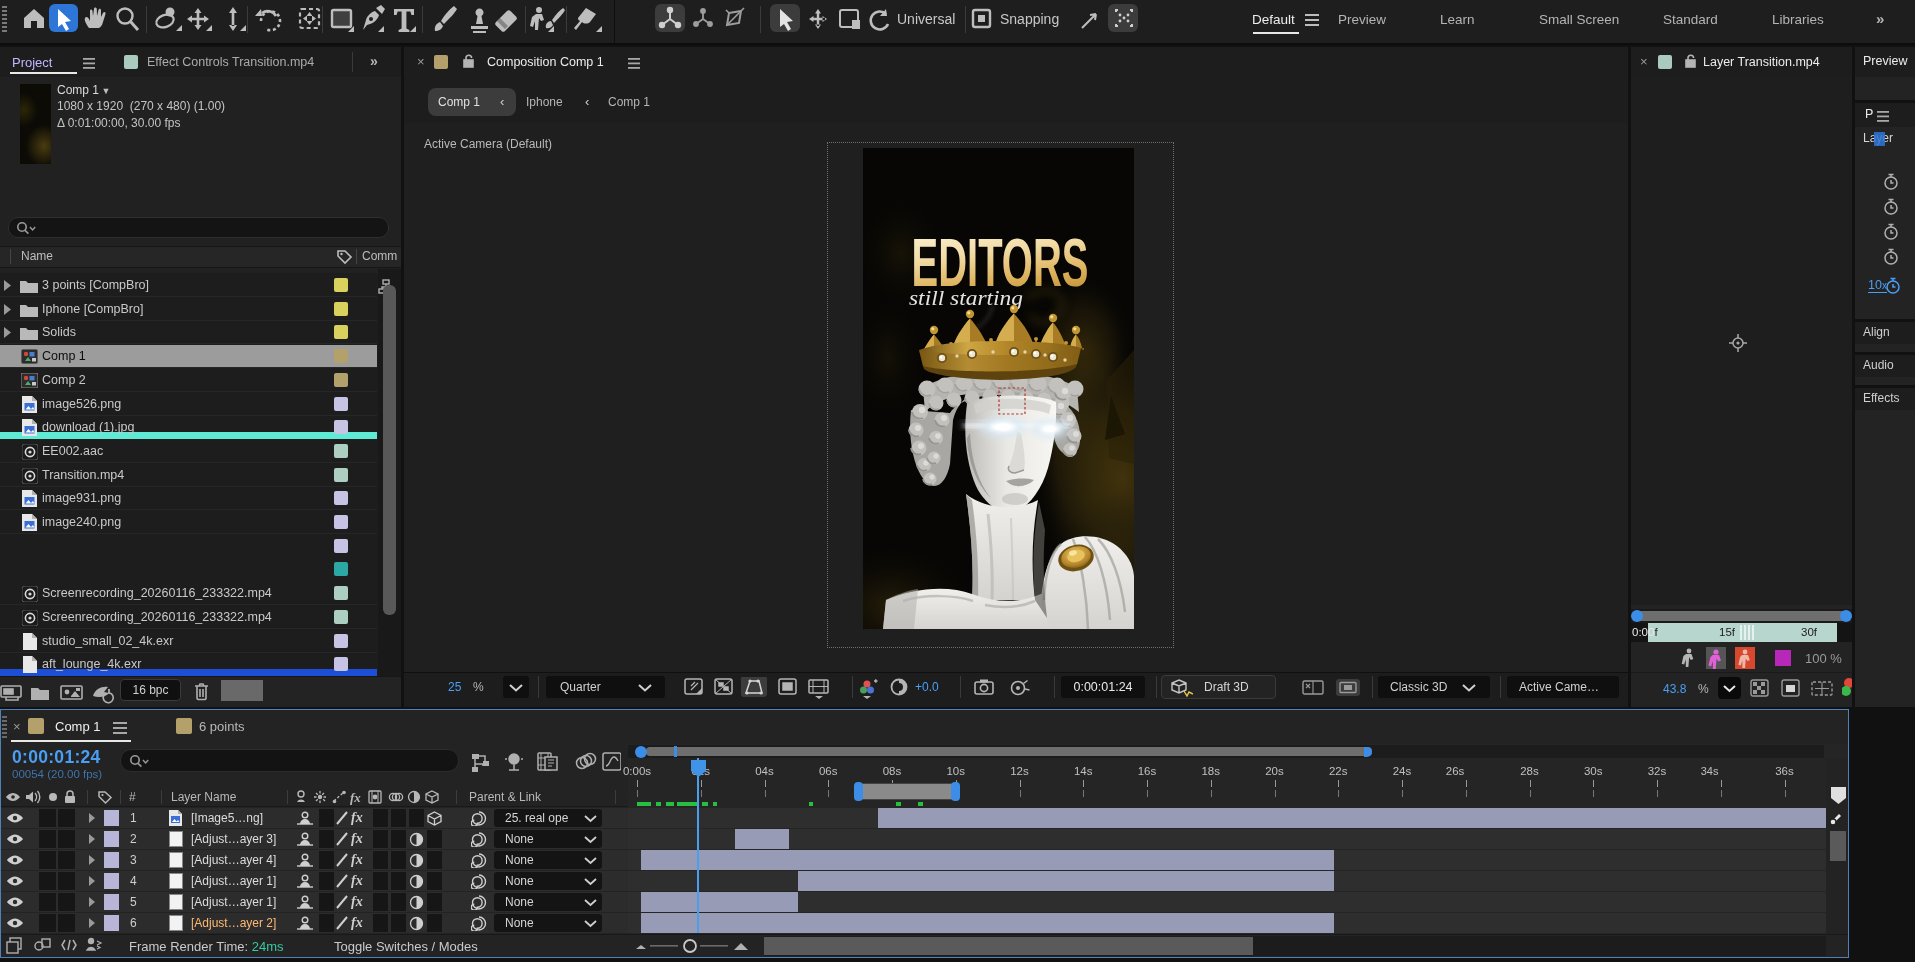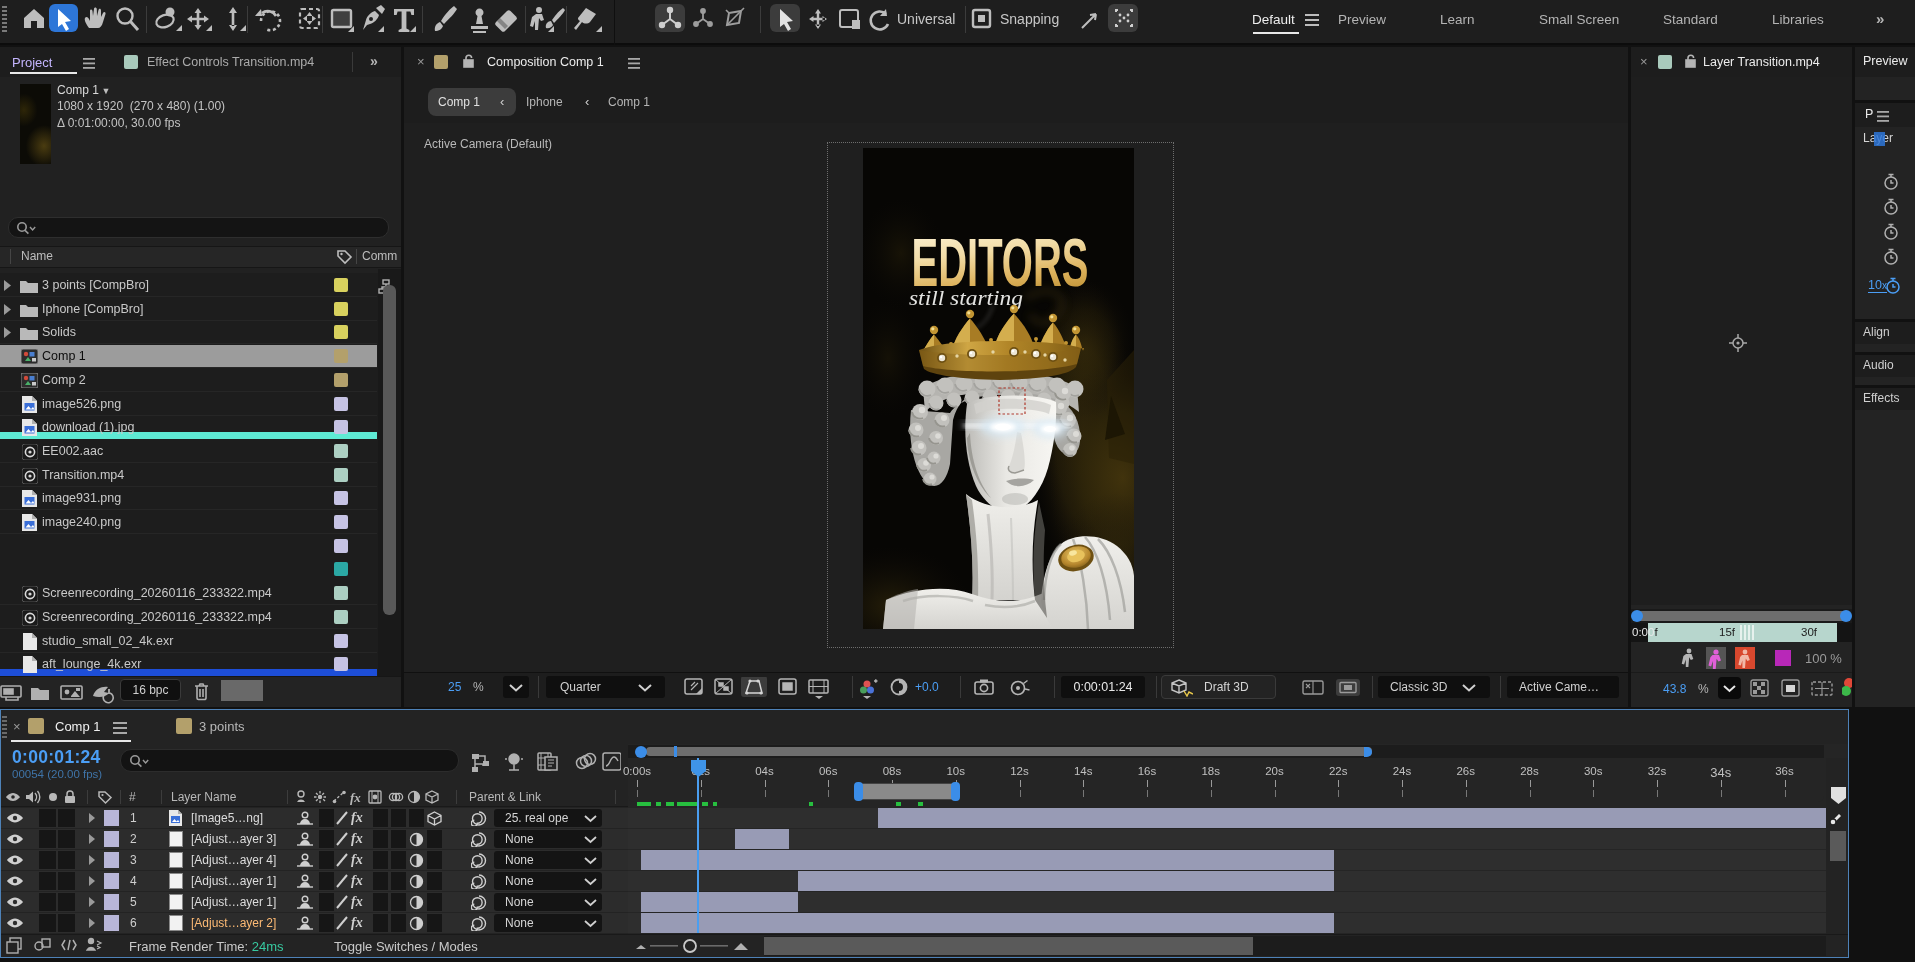--- a/index.html
+++ b/index.html
@@ -899,21 +899,21 @@
 <div class="abs txt" style="left:54px;top:9px;color:#f0f0f0;font-size:13px">Comp 1</div>
 <svg class="abs" style="left:112px;top:12px" width="16" height="13">
       <g fill="#a8a8a8">
         <rect y="0" width="14" height="2"></rect>
         <rect y="5" width="14" height="2"></rect>
         <rect y="10" width="14" height="2"></rect>
       </g>
     </svg>
 <div class="abs" style="left:10px;top:30px;width:120px;height:2px;background:#e8e8e8"></div>
 <div class="chip" style="left:175px;top:8px;width:16px;height:16px;background:#b3a06b"></div>
-<div class="abs txt" style="left:198px;top:9px;color:#b8b8b8;font-size:13px">3 points</div>
+<div class="abs txt" style="left:198px;top:9px;color:#b8b8b8;font-size:13px">6 points</div>
 <div class="abs" style="left:11px;top:37px;color:#4b9ef5;font-size:17.5px;font-weight:bold;font-family:'Liberation Sans',sans-serif;letter-spacing:0.3px">0:00:01:24</div>
 <div class="abs" style="left:11px;top:58px;color:#3f74a8;font-size:11.5px">00054 (20.00 fps)</div>
 <div class="abs" style="left:119px;top:39px;width:339px;height:23px;background:#131313;border-radius:11px;border:1px solid #2c2c2c"></div>
 <svg class="abs" style="left:128px;top:44px" width="20" height="14" fill="none" stroke="#9a9a9a" stroke-width="1.6">
       <circle cx="6" cy="6" r="4.2"></circle>
       <path d="M9 9.4 L12.4 12.6"></path>
       <path d="M14 6 l2.6 3 l2.6 -3" stroke-width="1.4"></path>
     </svg>
 <svg class="abs" style="left:470px;top:41px" width="150" height="22" fill="none" stroke="#b0b0b0" stroke-width="1.5">
 <g>
@@ -1294,33 +1294,33 @@
 <div class="abs" style="left:1209.75px;top:80px;width:1px;height:7px;background:#777"></div>
 <div class="abs" style="left:1253.5px;top:55px;width:40px;text-align:center;color:#c0c0c0;font-size:11.5px">20s</div>
 <div class="abs" style="left:1273.5px;top:70px;width:1px;height:7px;background:#9a9a9a"></div>
 <div class="abs" style="left:1273.5px;top:80px;width:1px;height:7px;background:#777"></div>
 <div class="abs" style="left:1317.25px;top:55px;width:40px;text-align:center;color:#c0c0c0;font-size:11.5px">22s</div>
 <div class="abs" style="left:1337.25px;top:70px;width:1px;height:7px;background:#9a9a9a"></div>
 <div class="abs" style="left:1337.25px;top:80px;width:1px;height:7px;background:#777"></div>
 <div class="abs" style="left:1381.0px;top:55px;width:40px;text-align:center;color:#c0c0c0;font-size:11.5px">24s</div>
 <div class="abs" style="left:1401.0px;top:70px;width:1px;height:7px;background:#9a9a9a"></div>
 <div class="abs" style="left:1401.0px;top:80px;width:1px;height:7px;background:#777"></div>
-<div class="abs" style="left:1444.75px;top:55px;width:40px;text-align:center;color:#c0c0c0;font-size:11.5px">26s</div>
+<div class="abs" style="left:1444.75px;top:55px;width:40px;text-align:left;color:#c0c0c0;font-size:11.5px">26s</div>
 <div class="abs" style="left:1464.75px;top:70px;width:1px;height:7px;background:#9a9a9a"></div>
 <div class="abs" style="left:1464.75px;top:80px;width:1px;height:7px;background:#777"></div>
 <div class="abs" style="left:1508.5px;top:55px;width:40px;text-align:center;color:#c0c0c0;font-size:11.5px">28s</div>
 <div class="abs" style="left:1528.5px;top:70px;width:1px;height:7px;background:#9a9a9a"></div>
 <div class="abs" style="left:1528.5px;top:80px;width:1px;height:7px;background:#777"></div>
 <div class="abs" style="left:1572.25px;top:55px;width:40px;text-align:center;color:#c0c0c0;font-size:11.5px">30s</div>
 <div class="abs" style="left:1592.25px;top:70px;width:1px;height:7px;background:#9a9a9a"></div>
 <div class="abs" style="left:1592.25px;top:80px;width:1px;height:7px;background:#777"></div>
 <div class="abs" style="left:1636.0px;top:55px;width:40px;text-align:center;color:#c0c0c0;font-size:11.5px">32s</div>
 <div class="abs" style="left:1656.0px;top:70px;width:1px;height:7px;background:#9a9a9a"></div>
 <div class="abs" style="left:1656.0px;top:80px;width:1px;height:7px;background:#777"></div>
-<div class="abs" style="left:1699.75px;top:55px;width:40px;text-align:center;color:#c0c0c0;font-size:13px">34s</div>
+<div class="abs" style="left:1699.75px;top:55px;width:40px;color:#c0c0c0;font-size:11px">34s</div>
 <div class="abs" style="left:1719.75px;top:70px;width:1px;height:7px;background:#9a9a9a"></div>
 <div class="abs" style="left:1719.75px;top:80px;width:1px;height:7px;background:#777"></div>
 <div class="abs" style="left:1763.5px;top:55px;width:40px;text-align:center;color:#c0c0c0;font-size:11.5px">36s</div>
 <div class="abs" style="left:1783.5px;top:70px;width:1px;height:7px;background:#9a9a9a"></div>
 <div class="abs" style="left:1783.5px;top:80px;width:1px;height:7px;background:#777"></div>
 <div class="abs" style="left:857px;top:73px;width:98px;height:17px;background:#8a8a8a;border:1px solid #444"></div>
 <div class="abs" style="left:853px;top:72px;width:9px;height:19px;background:#3b8de8;border-radius:4px"></div>
 <div class="abs" style="left:950px;top:72px;width:9px;height:19px;background:#3b8de8;border-radius:4px"></div>
 <div class="abs" style="left:636px;top:92px;width:14px;height:4px;background:#27bf3f"></div>
 <div class="abs" style="left:655px;top:92px;width:5px;height:4px;background:#27bf3f"></div>

